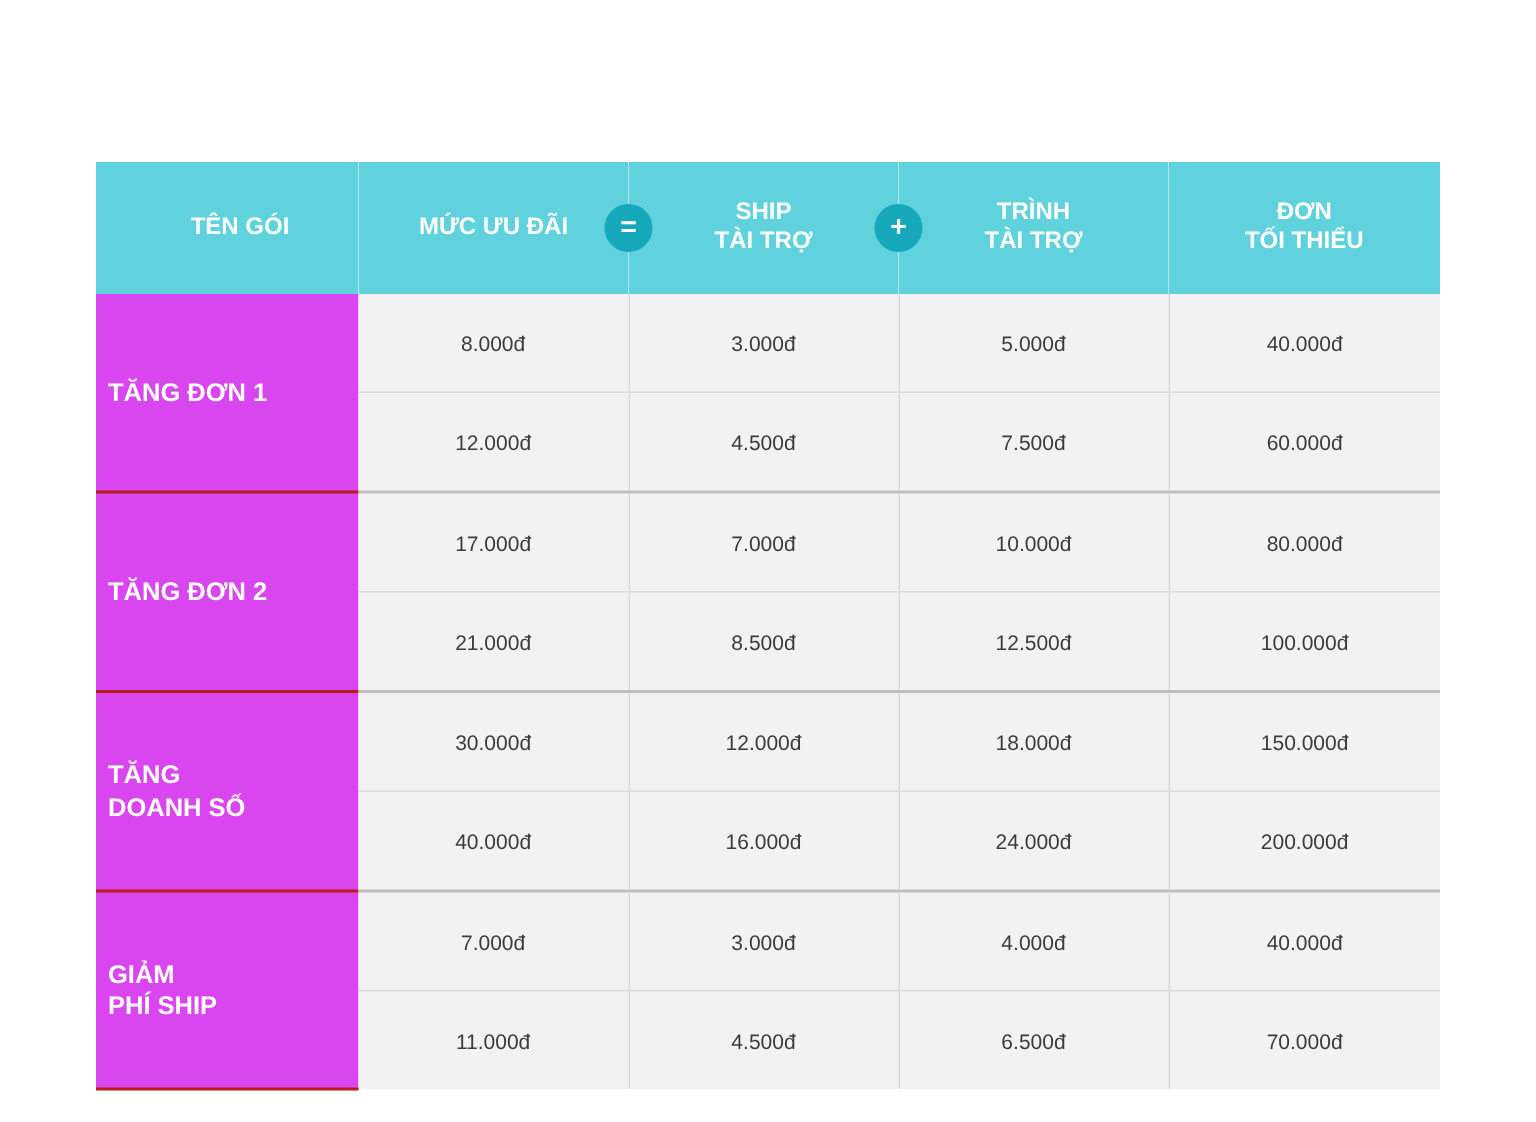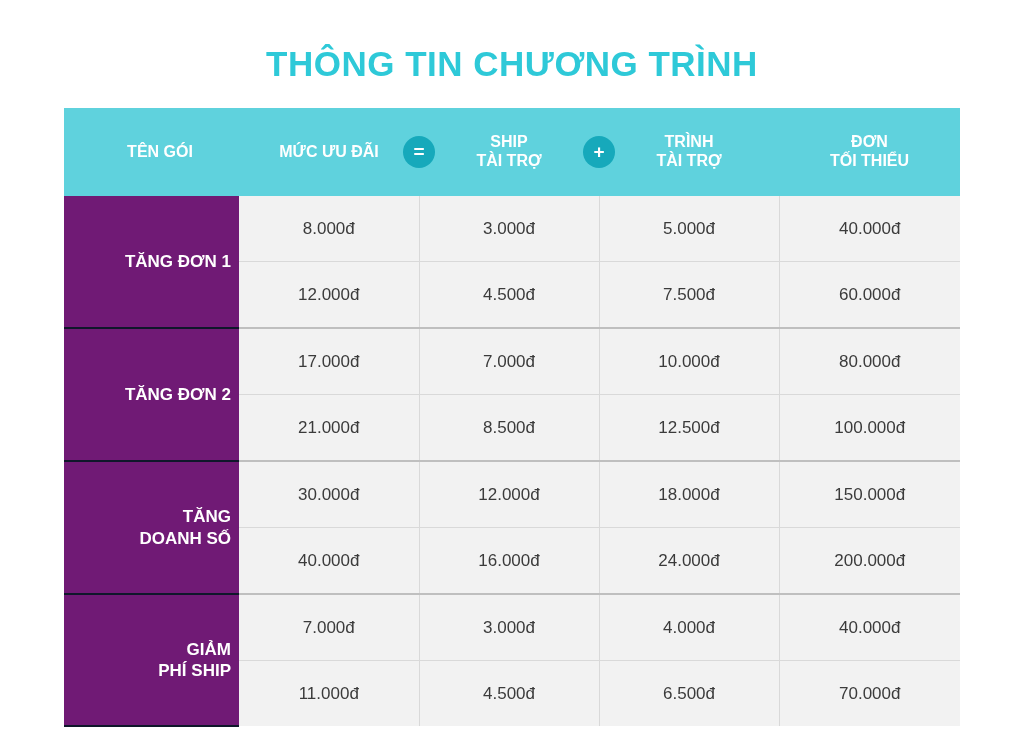--- a/index.html
+++ b/index.html
@@ -81,56 +81,55 @@
     color: #ffffff;
     font-size: 19px;
     font-weight: bold;
     line-height: 32px;
     text-align: center;
     z-index: 5;
   }
 
   
   td.name-cell {
-    background: #701a75;
+    background: #d946ef;
     color: #ffffff;
     font-size: 17px;
     font-weight: bold;
-    text-align: right;
+    text-align: left;
     vertical-align: middle;
     line-height: 1.25;
-    border-bottom: 2px solid #0f172a;
+    border-bottom: 2px solid #b91c1c;
     padding: 0 8px;
   }
   td.name-cell .nm-line { display: block; }
 
   td.val {
     background: #f2f2f2;
     color: #3b3b3b;
-    font-size: 17px;
+    font-size: 14px;
     text-align: center;
     vertical-align: middle;
     height: 63px;
     border-right: 1px solid #d9d9d9;
     border-bottom: 1px solid #d9d9d9;
   }
   td.val.last-col { border-right: none; }
   tbody tr.group-end td.val {
     border-bottom: 2px solid #bfbfbf;
   }
   tbody tr:last-child td.val {
     border-bottom: none;
   }
 </style>
 </head>
 <body>
 
 <div class="page">
 
-  <h1 class="title">THÔNG TIN CHƯƠNG TRÌNH</h1>
 
   <div class="table-wrap">
     <table class="pricing">
       <thead>
         <tr>
           <th class="first-col">
             <span class="hdr-line">TÊN GÓI</span>
           </th>
           <th class="col2">
             <span class="hdr-line">MỨC ƯU ĐÃI</span>

